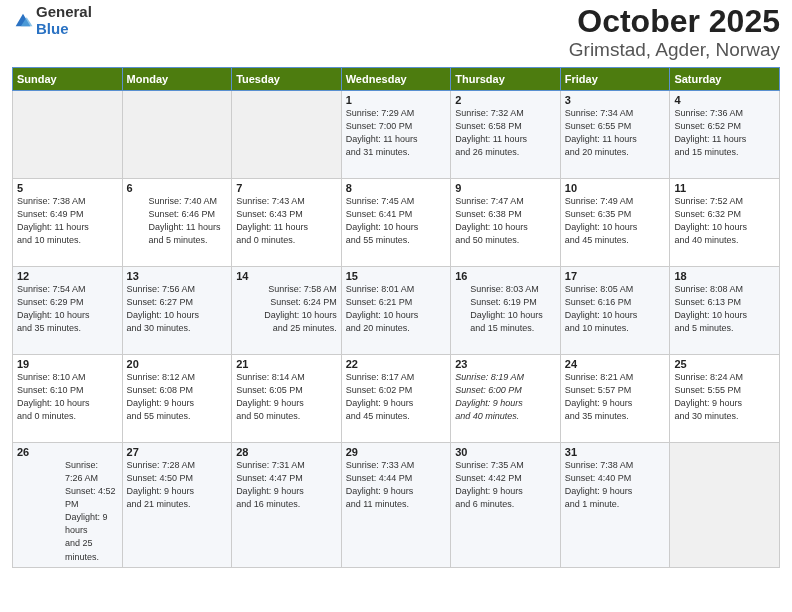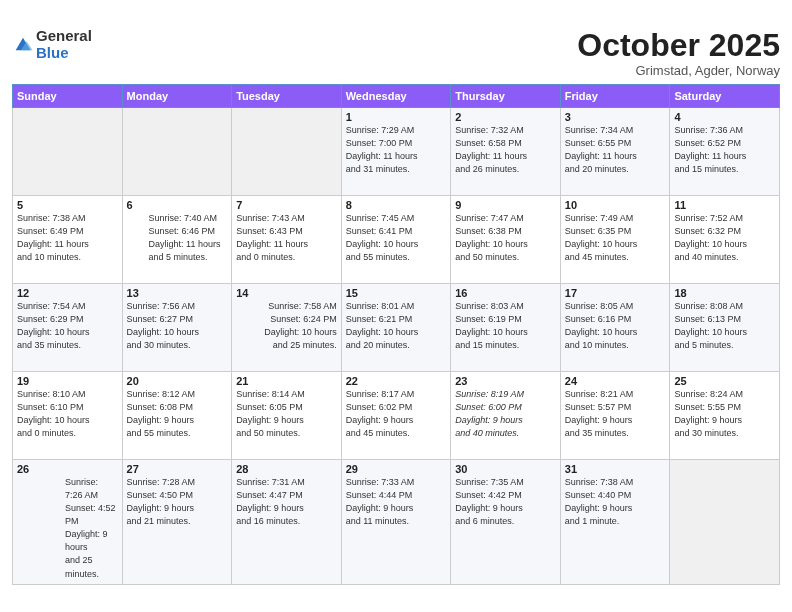--- a/index.html
+++ b/index.html
@@ -6,21 +6,21 @@
     body {
       font-family: Arial, sans-serif;
       background: #fff;
       width: 792px;
       height: 612px;
       overflow: hidden;
     }
     .container {
       width: 792px;
       background: #fff;
-      padding: 28px 12px 6px 12px;
+      padding: 4px 12px 6px 12px;
     }
     .header {
       display: flex;
       justify-content: space-between;
       align-items: flex-start;
       margin-bottom: 6px;
     }
     .logo {
       display: flex;
       align-items: center;
@@ -48,30 +48,30 @@
     .title-block {
       text-align: right;
     }
     .month-title {
       font-size: 32px;
       font-weight: bold;
       color: #222;
       line-height: 1.1;
     }
     .location {
-      font-size: 13px;
+      font-size: 19px;
       color: #555;
     }
     .calendar {
       width: 100%;
       border-collapse: collapse;
       table-layout: fixed;
     }
     .calendar thead tr th {
-      background: #8b5cf6;
+      background: #4d7c0f;
       color: #fff;
       font-size: 11px;
       font-weight: bold;
       padding: 5px 4px;
       text-align: left;
       border: 1px solid #5a90d0;
     }
     .calendar tbody tr td {
       border: 1px solid #ccc;
       vertical-align: top;
@@ -243,21 +243,21 @@
           </td>
           <td>
             <span class="day-num">15</span>
             <div class="day-info" style="white-space: pre-line;">Sunrise: 8:01 AM
 Sunset: 6:21 PM
 Daylight: 10 hours
 and 20 minutes.</div>
           </td>
           <td>
             <span class="day-num">16</span>
-            <div class="day-info" style="white-space: pre-line;">Sunrise: 8:03 AM
+            <div class="day-info" style="white-space: pre-line; margin-left: 15px;">Sunrise: 8:03 AM
 Sunset: 6:19 PM
 Daylight: 10 hours
 and 15 minutes.</div>
           </td>
           <td>
             <span class="day-num">17</span>
             <div class="day-info" style="white-space: pre-line;">Sunrise: 8:05 AM
 Sunset: 6:16 PM
 Daylight: 10 hours
 and 10 minutes.</div>

